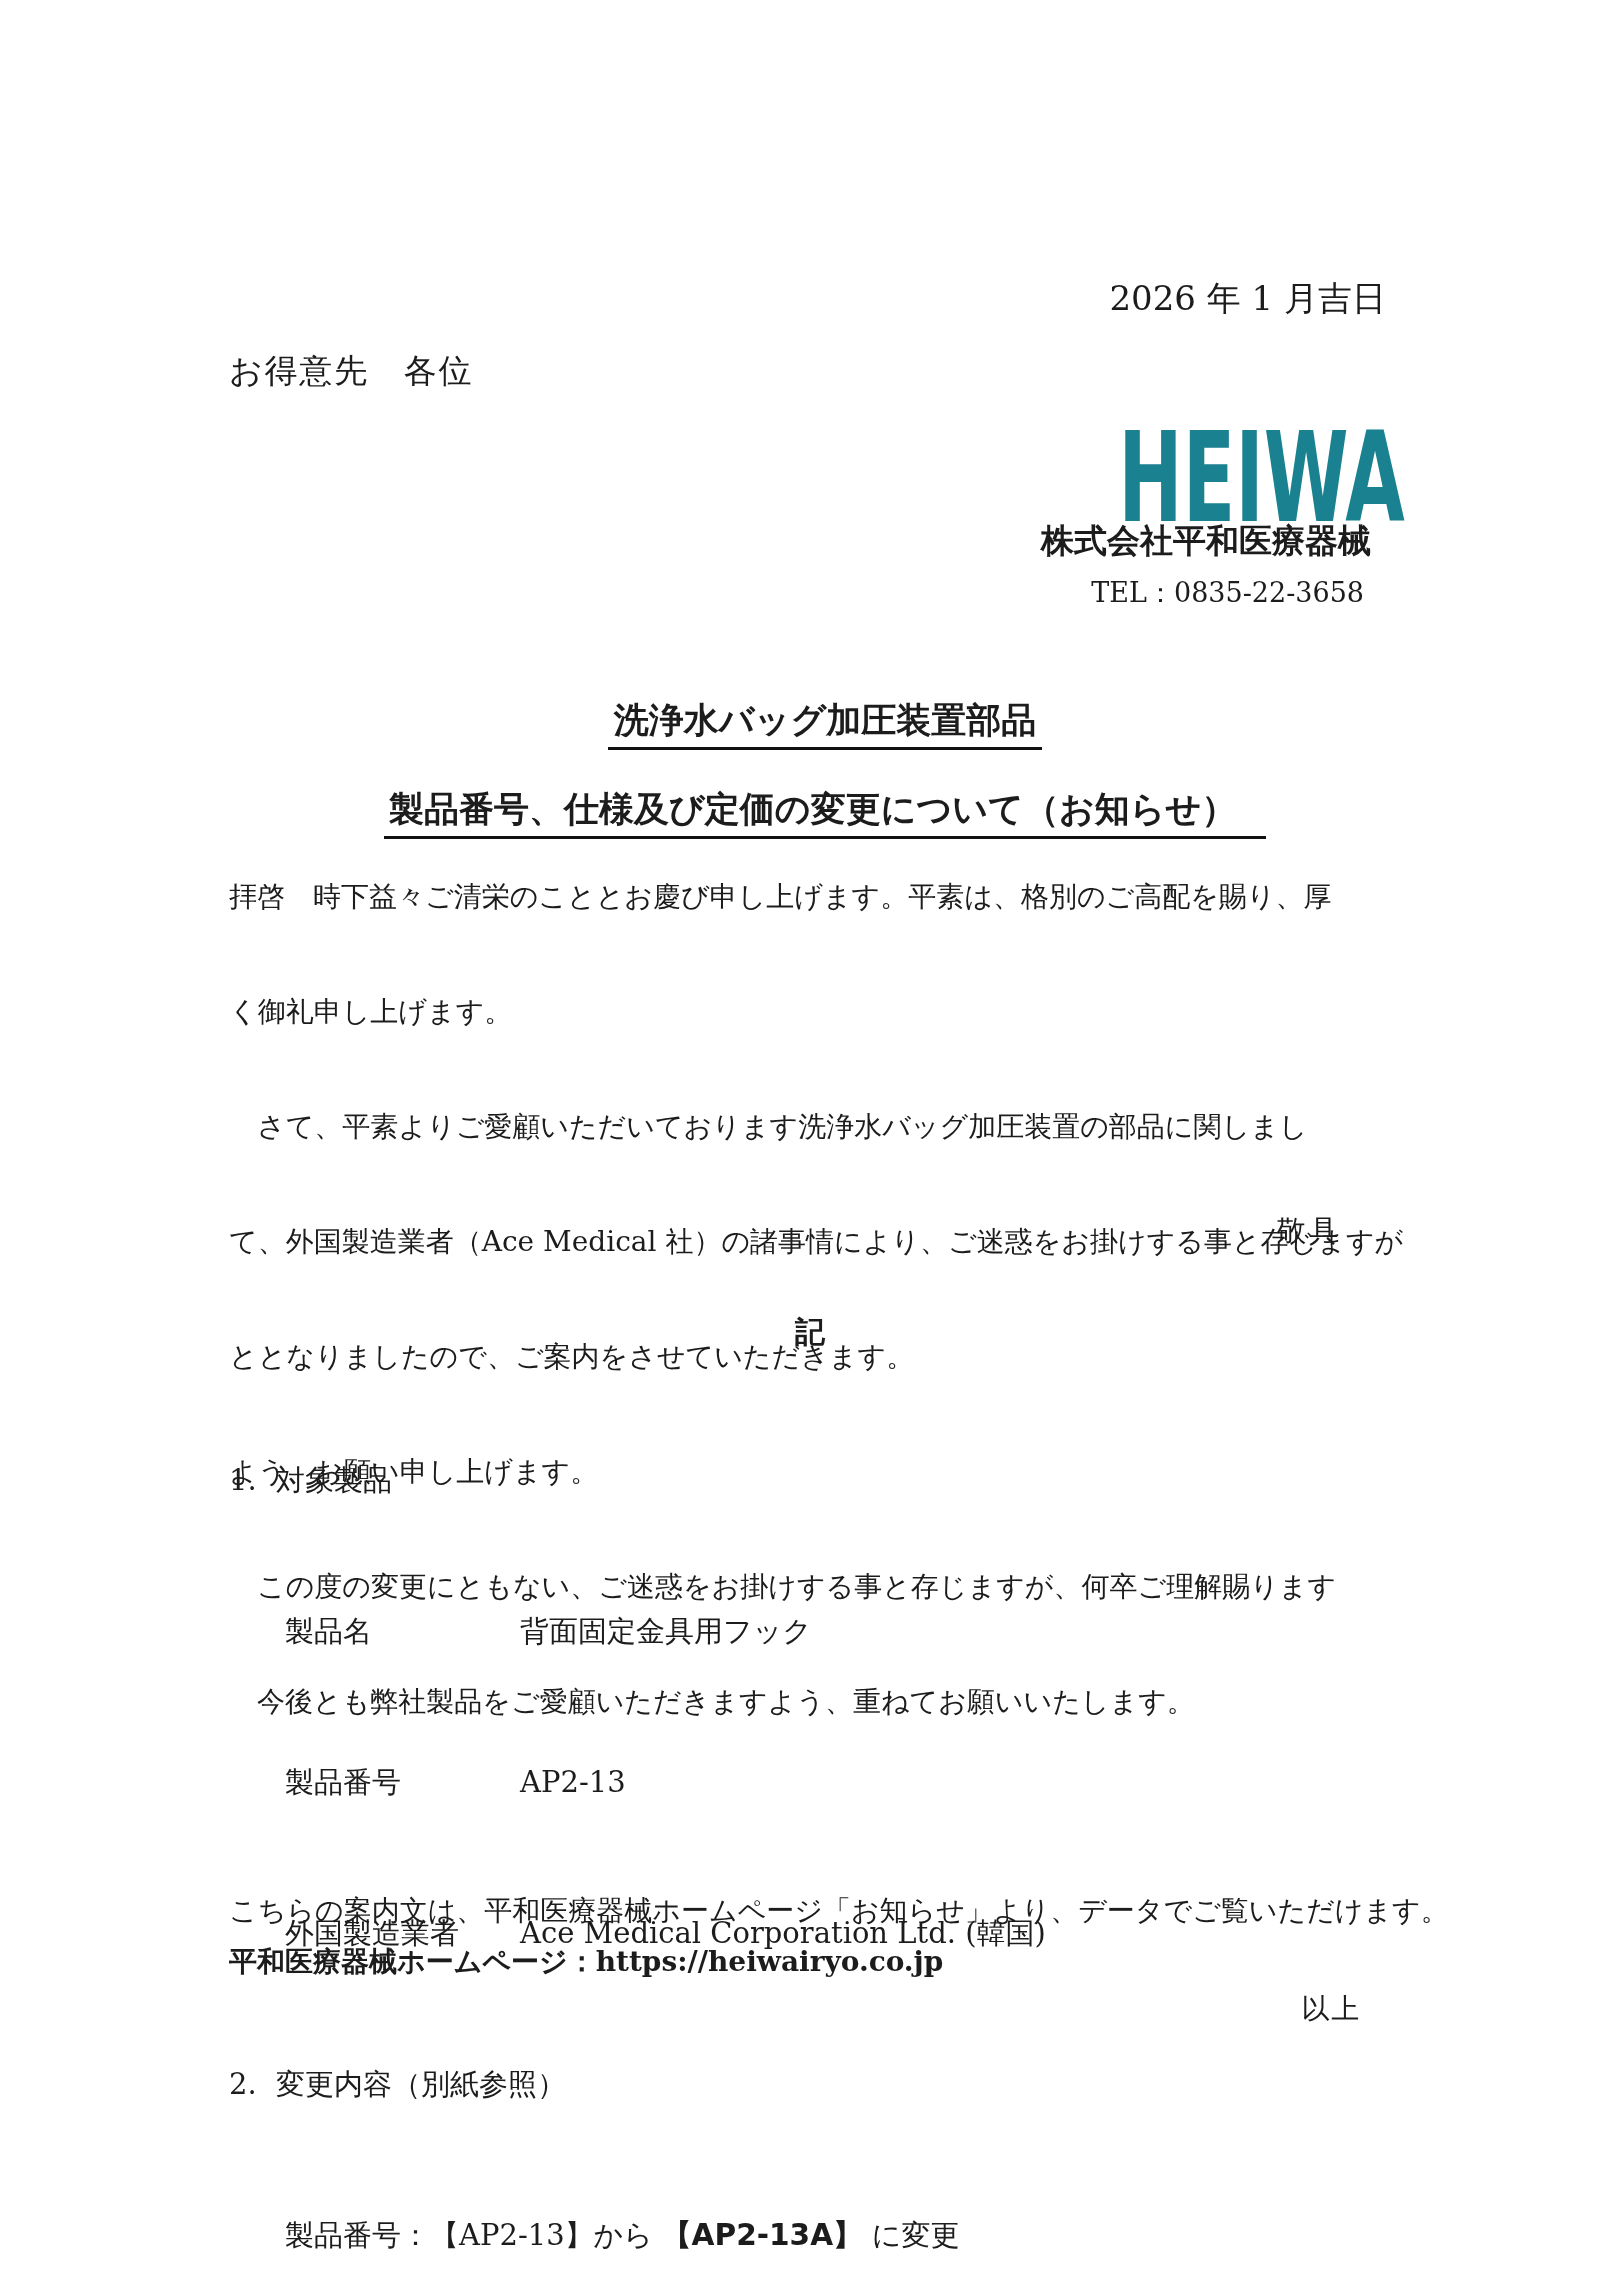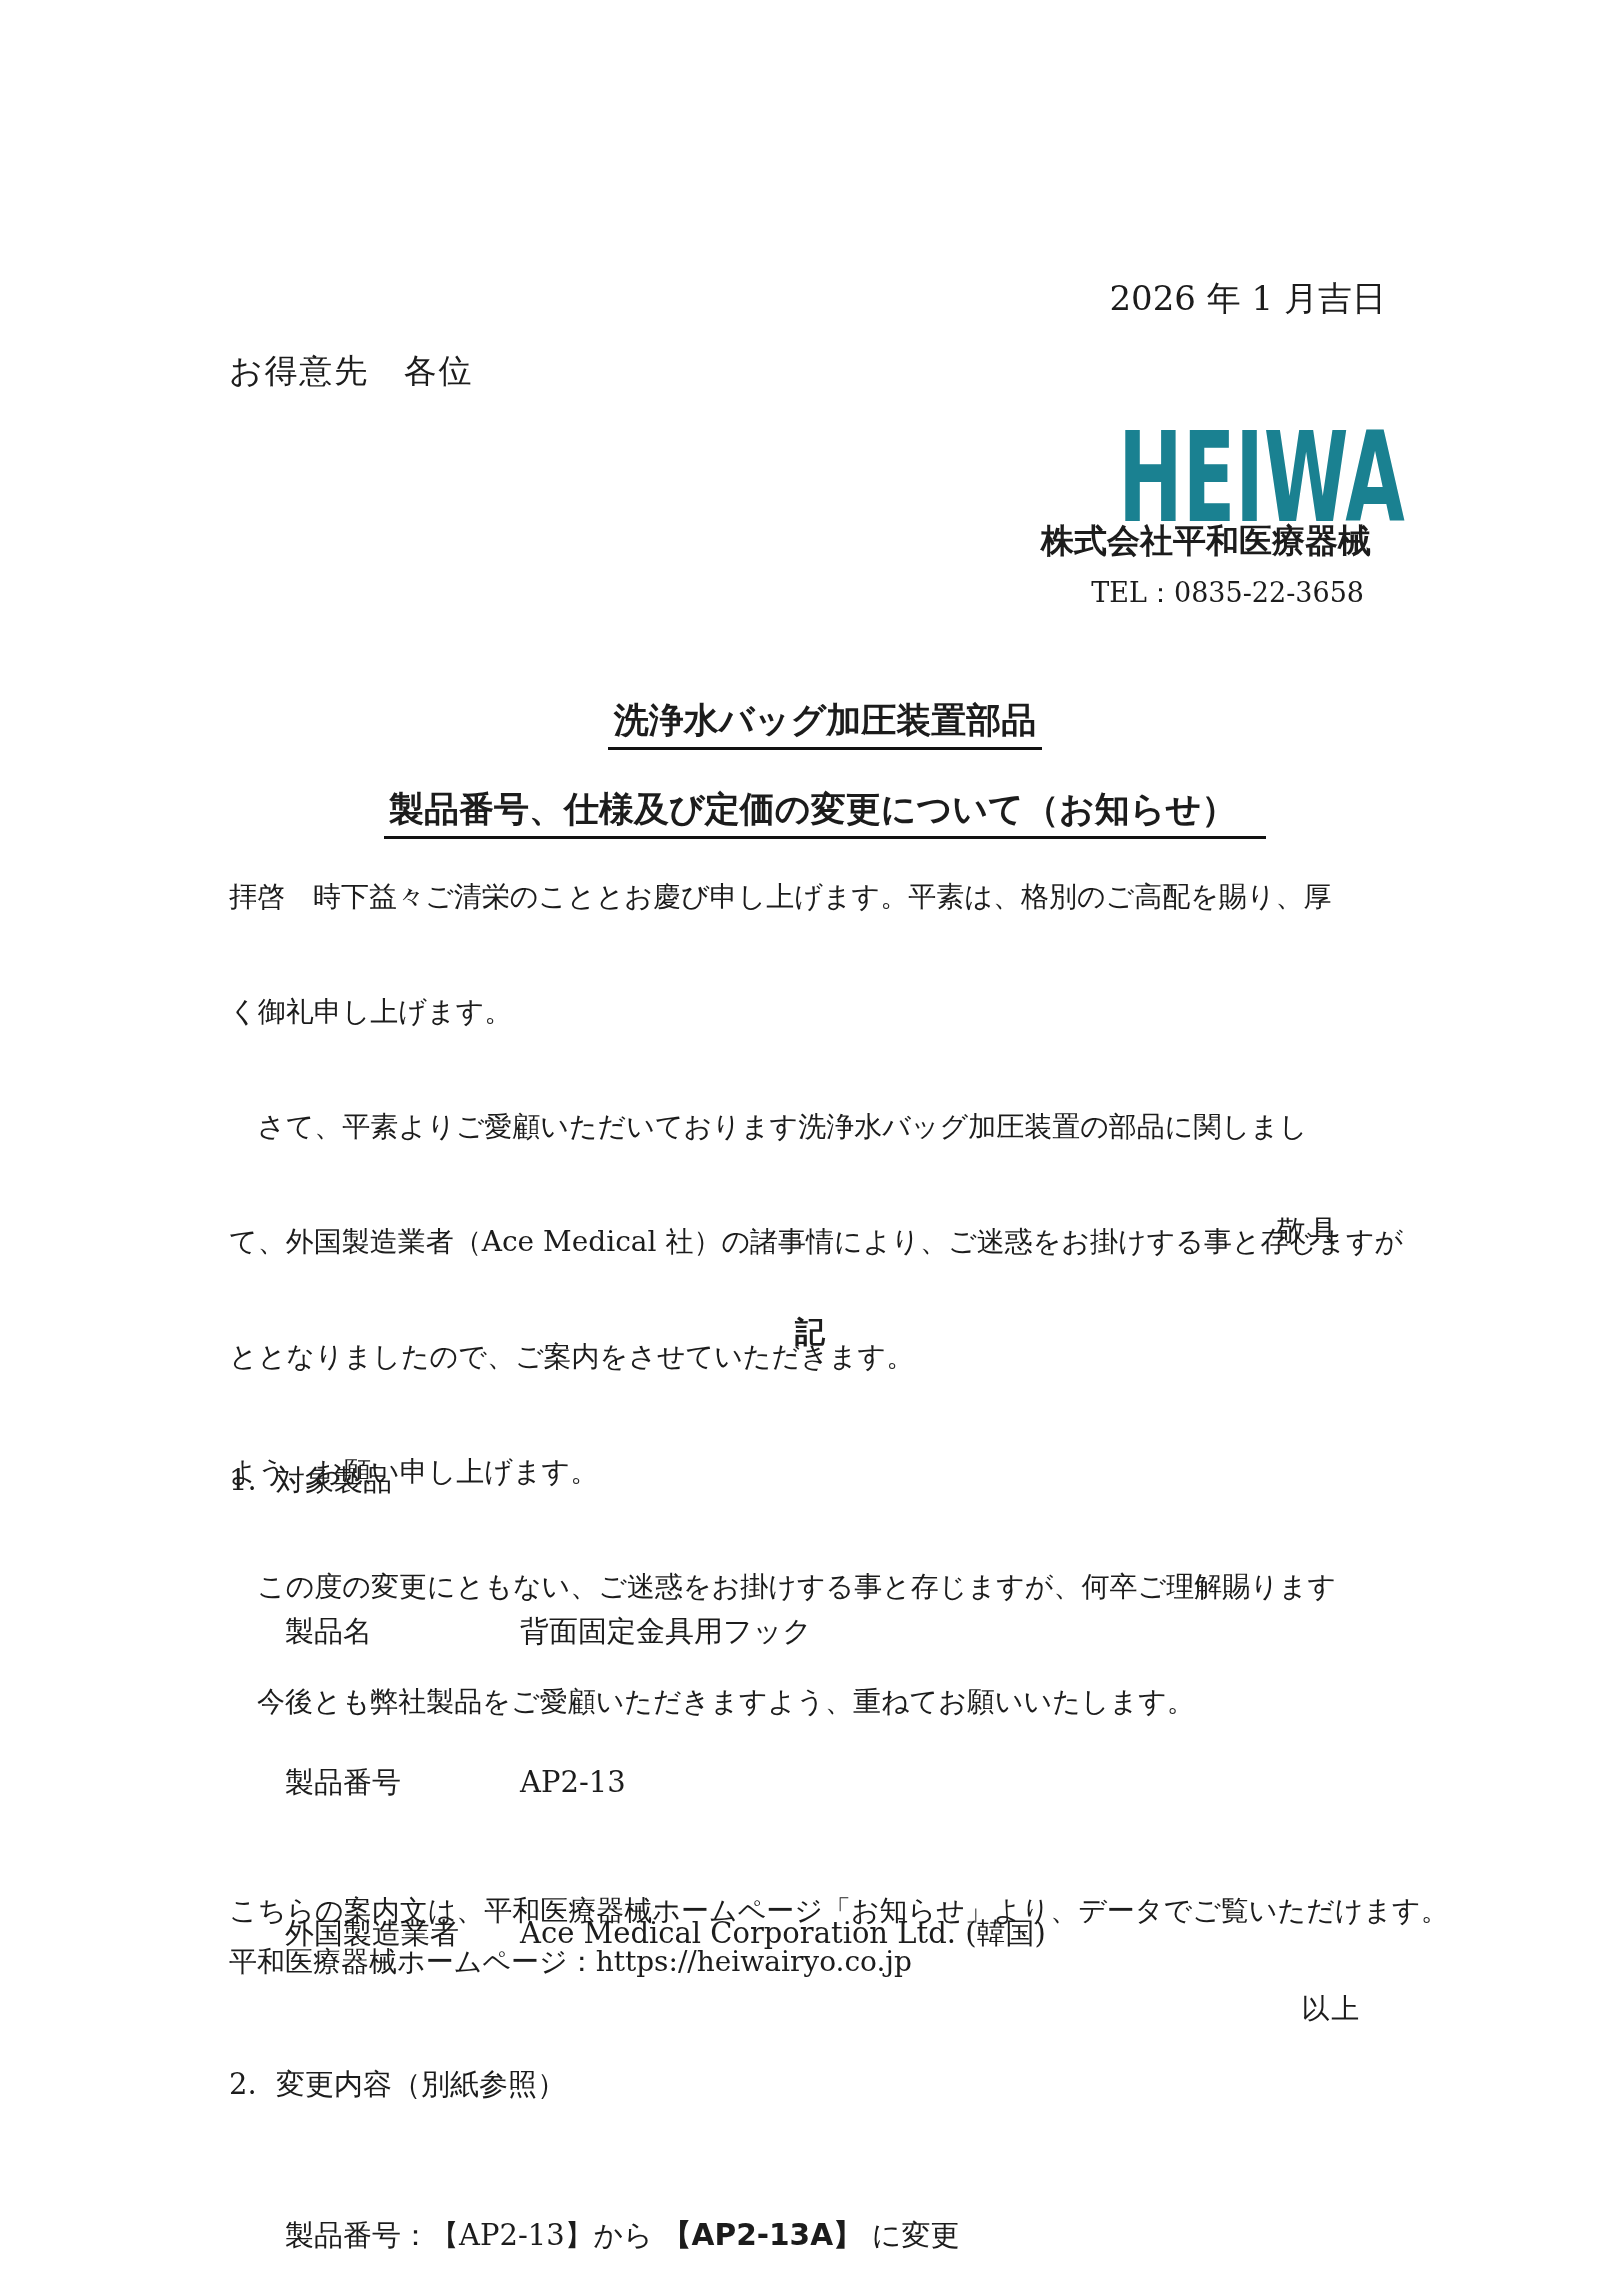--- a/index.html
+++ b/index.html
@@ -50,21 +50,21 @@
   .sub-indent   { padding-left: 56px; }
   .row-label    { display: inline-block; width: 235px; }
   .hl {
     font-family: "DejaVu Sans", "Liberation Sans", sans-serif;
     font-weight: bold;
     font-size: 29.6px;
     margin: 16px 9px;
   }
 
   .footer-note    { top: 1891px; left: 229px; font-size: 28px; line-height: 39px; }
-  .homepage-line  { top: 1942px; left: 229px; font-size: 28px; line-height: 39px; }
+  .homepage-line  { top: 1942px; left: 229px; font-size: 28px; line-height: 39px; font-weight: bold; }
   .end-mark       { top: 1990px; right: 261px; font-size: 28px; letter-spacing: 1.8px; }
 
   .logo-svg-text {
     font-family: "DejaVu Sans", "Liberation Sans", sans-serif;
     font-weight: bold;
   }
 </style>
 </head>
 <body>
 

